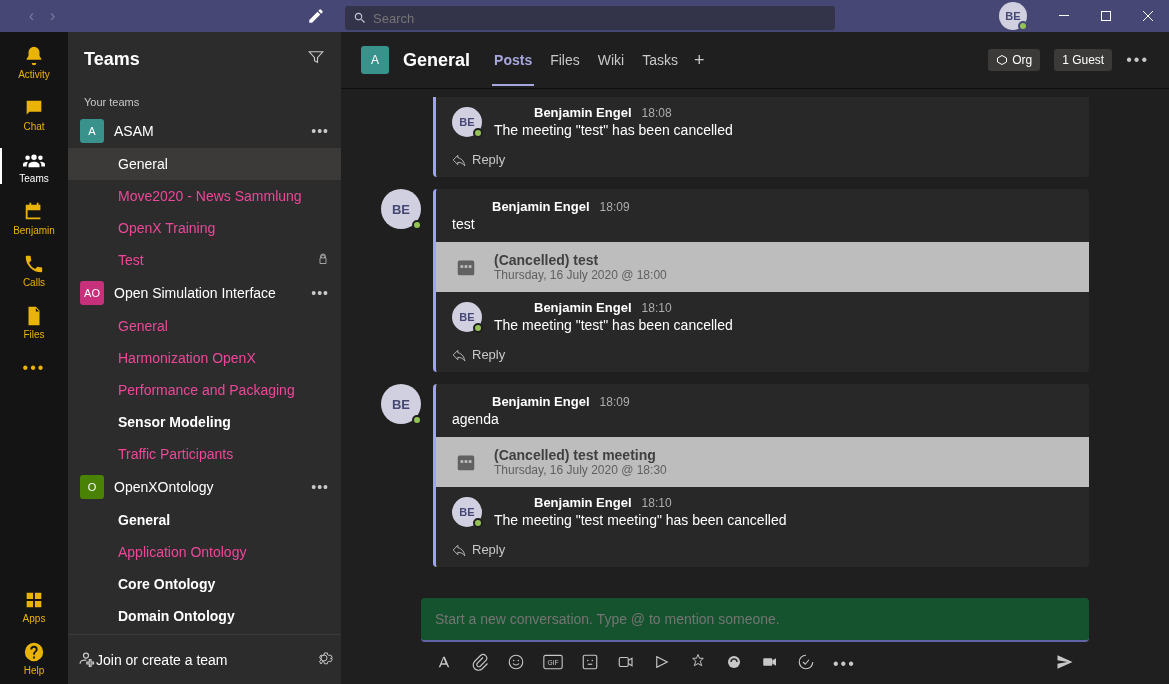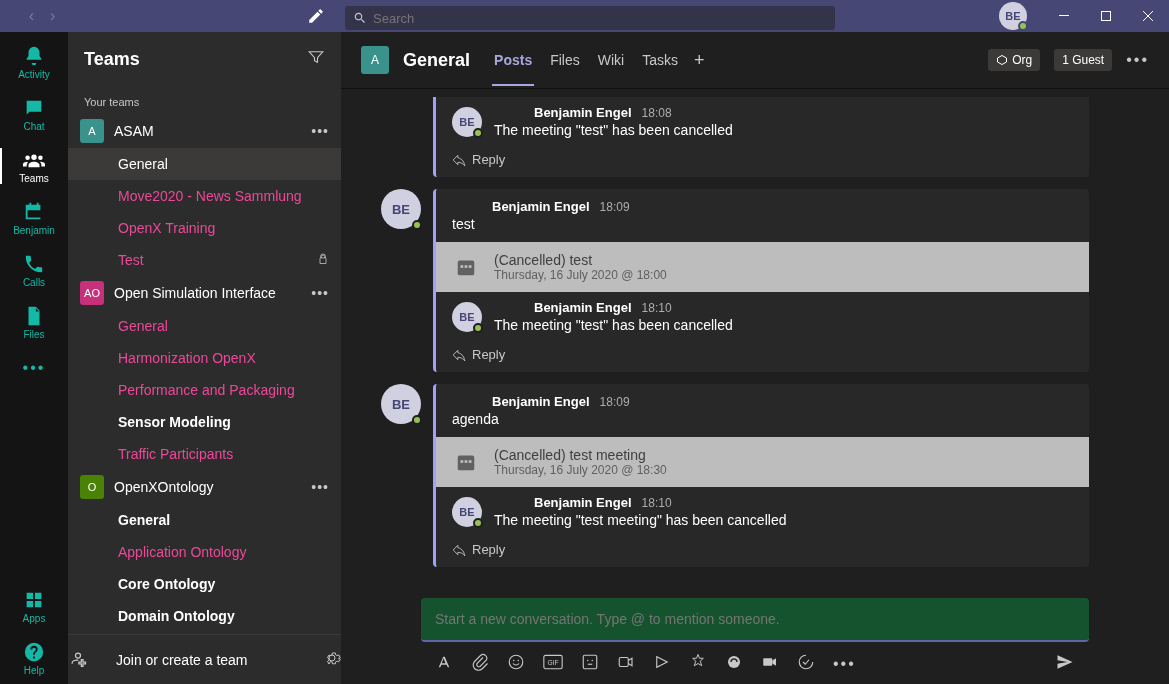--- a/index.html
+++ b/index.html
@@ -13,21 +13,21 @@
 .search-box svg { color: #c7c7d6; }
 .search-input { background: transparent; border: none; color: #c7c7d6; font-size: 13px; margin-left: 6px; flex: 1; outline: none;}
 .titlebar-right { position: absolute; right: 0; display: flex; align-items: center; gap: 0; height: 100%;}
 .user-avatar-sm { width: 28px; height: 28px; border-radius: 50%; background: #d0d0e0; display: flex; align-items: center; justify-content: center; font-size: 11px; color: #464775; font-weight: 600; position: relative; margin-right: 16px;}
 .presence-dot { position: absolute; bottom: -1px; right: -1px; width: 10px; height: 10px; border-radius: 50%; background: #92c353; border: 2px solid #464775;}
 .win-btn { width: 42px; height: 32px; display: flex; align-items: center; justify-content: center; color: #fff; cursor: pointer;}
 
 .main-layout { flex: 1; display: flex; min-height: 0;}
 
 .app-rail { width: 68px; background: #141414; display: flex; flex-direction: column; padding-top: 4px;}
-.rail-item { height: 52px; display: flex; flex-direction: column; align-items: center; justify-content: center; gap: 2px; color: #14b8a6; cursor: pointer; position: relative;}
+.rail-item { height: 52px; display: flex; flex-direction: column; align-items: center; justify-content: center; gap: 2px; color: #eab308; cursor: pointer; position: relative;}
 .rail-item.active { color: #fff; }
 .rail-item.active::before { content:''; position:absolute; left:0; top:8px; bottom:8px; width:2px; background:#fff;}
 .rail-item svg { width: 22px; height: 22px; }
 .rail-label { font-size: 10px; }
 .rail-spacer { flex: 1; }
 
 .teams-panel { width: 273px; background: #2d2c2c; display: flex; flex-direction: column; }
 .teams-hdr { height: 54px; display: flex; align-items: center; justify-content: space-between; padding: 0 16px; }
 .teams-hdr h1 { font-size: 18px; font-weight: 700; color: #fff; }
 .filter-ic { color: #c8c8c8; }
@@ -36,21 +36,21 @@
 .team-row { height: 34px; display: flex; align-items: center; padding: 0 12px; gap: 10px; cursor: pointer; position: relative;}
 .team-avatar { width: 24px; height: 24px; border-radius: 3px; display: flex; align-items: center; justify-content: center; font-size: 11px; color: #fff; font-weight: 400;}
 .team-name { flex: 1; font-size: 14px; color: #fff; }
 .dots { color: #c8c8c8; opacity: 1; cursor: pointer; font-size: 14px; letter-spacing: 1px;}
 .channel-row { height: 32px; display: flex; align-items: center; padding: 0 12px 0 50px; cursor: pointer; gap: 6px;}
 .channel-row.active { background: #3b3a39; }
 .channel-name { font-size: 14px; color: #ec4899; flex:1;}
 .channel-row.bold .channel-name { color: #fff; font-weight: 600;}
 .channel-row.active .channel-name { color: #fff; }
 .lock-ic { color: #c8c8c8; }
-.join-bar { height: 50px; border-top: 1px solid #3b3a39; display: flex; align-items: center; padding: 0 0; gap: 28px;}
+.join-bar { height: 50px; border-top: 1px solid #3b3a39; display: flex; align-items: center; padding: 0 8px; gap: 0;}
 .join-bar-text { flex: 1; font-size: 14px; color: #fff;}
 .join-ic, .gear-ic { color: #c8c8c8; }
 
 .content { flex: 1; background: #201f1f; display: flex; flex-direction: column; min-width: 0;}
 .content-hdr { height: 57px; display: flex; align-items: center; padding: 0 20px; gap: 14px; border-bottom: 1px solid #0f0f0f;}
 .ch-avatar { width: 28px; height: 28px; border-radius: 3px; background: #3a928c; display: flex; align-items: center; justify-content: center; font-size: 12px; color: #fff;}
 .ch-title { font-size: 18px; font-weight: 700; color: #fff; margin-right: 8px;}
 .tab { font-size: 14px; color: #c8c8c8; cursor: pointer; padding: 18px 2px; position: relative;}
 .tab.active { color: #a6a7dc; font-weight: 600;}
 .tab.active::after { content:''; position:absolute; bottom:0; left:0; right:0; height:2px; background:#a6a7dc;}
@@ -67,21 +67,21 @@
 .msg-avatar.inv { visibility: hidden;}
 .thread-body { flex: 1; background: #292828; border-left: 3px solid #9ea2ff; border-radius: 4px; overflow: hidden;}
 .thread-body.partial-top { border-top-left-radius: 0; border-top-right-radius: 0;}
 .msg-block { padding: 10px 16px;}
 .msg-head { display: flex; gap: 10px; align-items: baseline;}
 .msg-author { font-size: 13px; font-weight: 700; color: #fff; margin-left: 40px;}
 .msg-time { font-size: 12px; color: #adadad;}
 .msg-text { font-size: 14px; color: #fff; margin-top: 2px;}
 .event-card { background: #bdbdbd; display: flex; align-items: center; gap: 14px; padding: 10px 16px;}
 .event-ic { width: 28px; height: 28px; display: flex; align-items:center; justify-content:center; color: #616161;}
-.event-title { font-size: 14px; color: #404040;}
+.event-title { font-size: 14px; color: #404040; font-weight: bold;}
 .event-sub { font-size: 12px; color: #5f5f5f;}
 .reply-row { padding: 8px 16px; display: flex; align-items: center; gap: 12px;}
 .reply-msg { flex:1;}
 .reply-btn { display: flex; align-items: center; gap: 6px; color: #c8c8c8; font-size: 13px; cursor: pointer; padding: 6px 16px 10px;}
 
 .composer-area { padding: 0 80px 8px 80px;}
 .composer { background: #14532d; border-radius: 4px; padding: 12px 14px; border-bottom: 2px solid #6264a7;}
 .composer-input { background: transparent; border: none; color: #adadad; font-size: 14px; width: 100%; outline: none;}
 .composer-toolbar { display: flex; align-items: center; gap: 18px; padding: 10px 14px 0;}
 .ctb-ic { color: #c8c8c8; cursor: pointer;}

